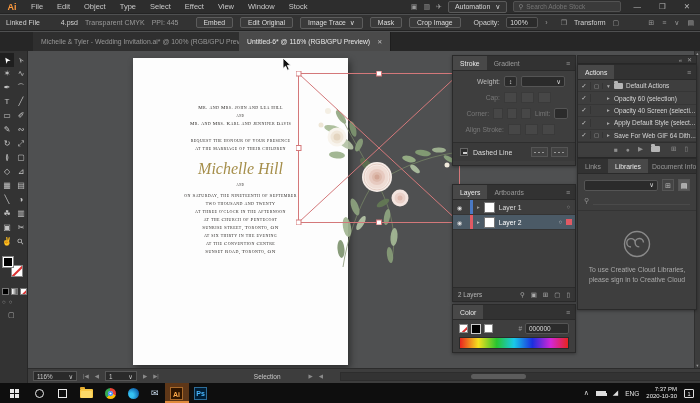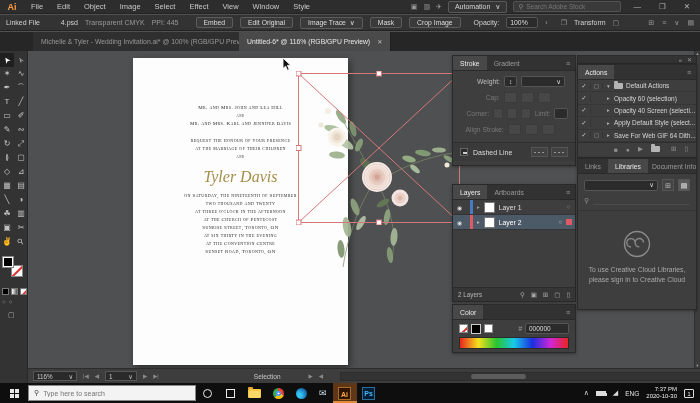--- a/index.html
+++ b/index.html
@@ -186,26 +186,26 @@
 </head>
 <body>
 
 <div id="screen">
 
   <div id="menubar">
     <span class="ai-logo">Ai</span>
     <span class="menu-item">File</span>
     <span class="menu-item">Edit</span>
     <span class="menu-item">Object</span>
-    <span class="menu-item">Image</span>
+    <span class="menu-item">Type</span>
     <span class="menu-item">Select</span>
     <span class="menu-item">Effect</span>
     <span class="menu-item">View</span>
     <span class="menu-item">Window</span>
-    <span class="menu-item">Style</span>
+    <span class="menu-item">Stock</span>
     <div class="right">
       <span class="mb-ic">▣</span>
       <span class="mb-ic">▥</span>
       <span class="mb-ic">✈</span>
       <span class="automation">
         <span>Automation</span>
         <span>∨</span>
       </span>
       <span class="searchbox">
         <span>⚲</span>
@@ -301,22 +301,22 @@
     </div>
     <span class="screenmode">▢</span>
   </div>
 
   <div id="artboard">
     <div class="cap">Mr. and Mrs. John and Lea Hill</div>
     <div class="capS">and</div>
     <div class="cap">Mr. and Mrs. Karl and Jennifer Davis</div>
     <div class="cap gap">request the honour of your presence</div>
     <div class="cap">at the marriage of their children</div>
+    <div class="scrL">Michelle Hill</div>
     <div class="capS">and</div>
-    <div class="scrL">Tyler Davis</div>
     <div class="cap mt3">on Saturday, the nineteenth of September</div>
     <div class="cap">two thousand and twenty</div>
     <div class="cap">at three o'clock in the afternoon</div>
     <div class="cap">at the Church of Pentecost</div>
     <div class="cap">Sunrise Street, Toronto, ON</div>
     <div class="cap">at six thirty in the evening</div>
     <div class="cap">at the Convention Centre</div>
     <div class="cap">Sunset Road, Toronto, ON</div>
   </div>
 
@@ -586,24 +586,20 @@
 
   <div id="taskbar">
     <span class="startbtn">
       <span class="startic">
           <span></span>
           <span></span>
           <span></span>
           <span></span>
         </span>
     </span>
-    <span id="tbsearch">
-      <span>⚲</span>
-      <input placeholder="Type here to search" style="">
-    </span>
     <span class="cortana"></span>
     <span class="taskview"></span>
     <span class="folderic"></span>
     <span class="chrome"></span>
     <span class="edge"></span>
     <span class="mailic">✉</span>
     <span class="apptile active">
       <span class="aiic">Ai</span>
     </span>
     <span class="apptile">

